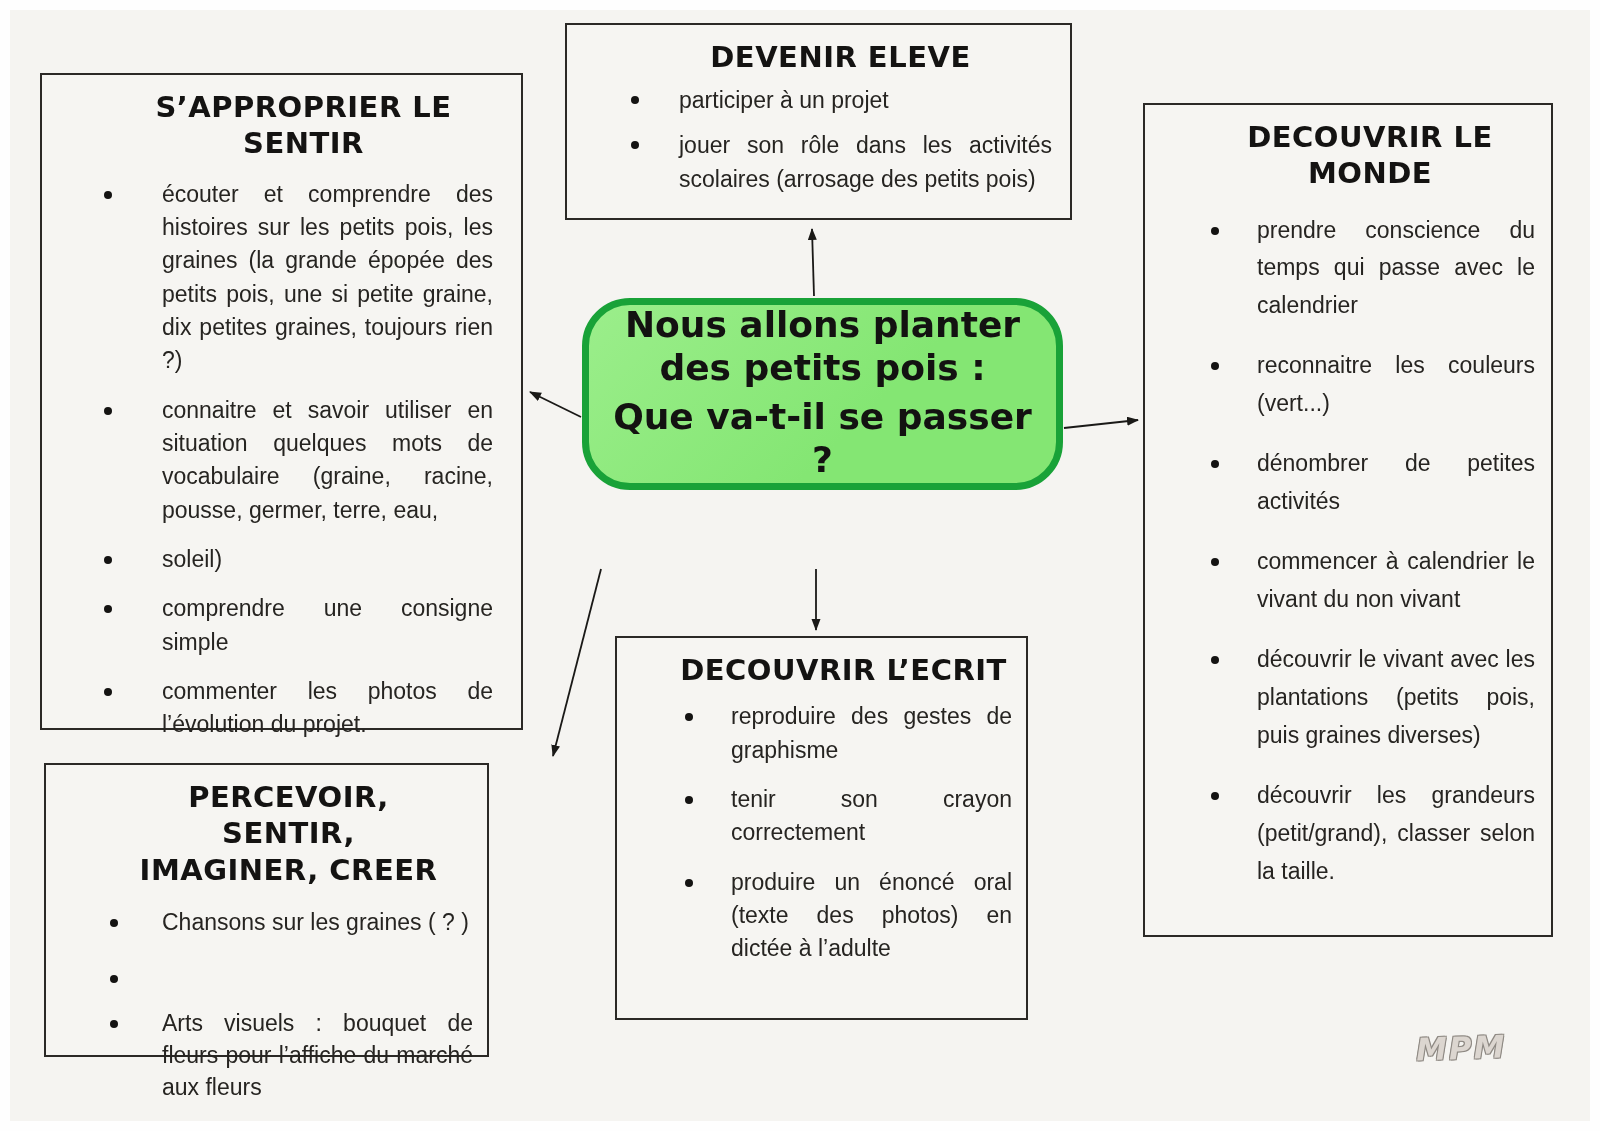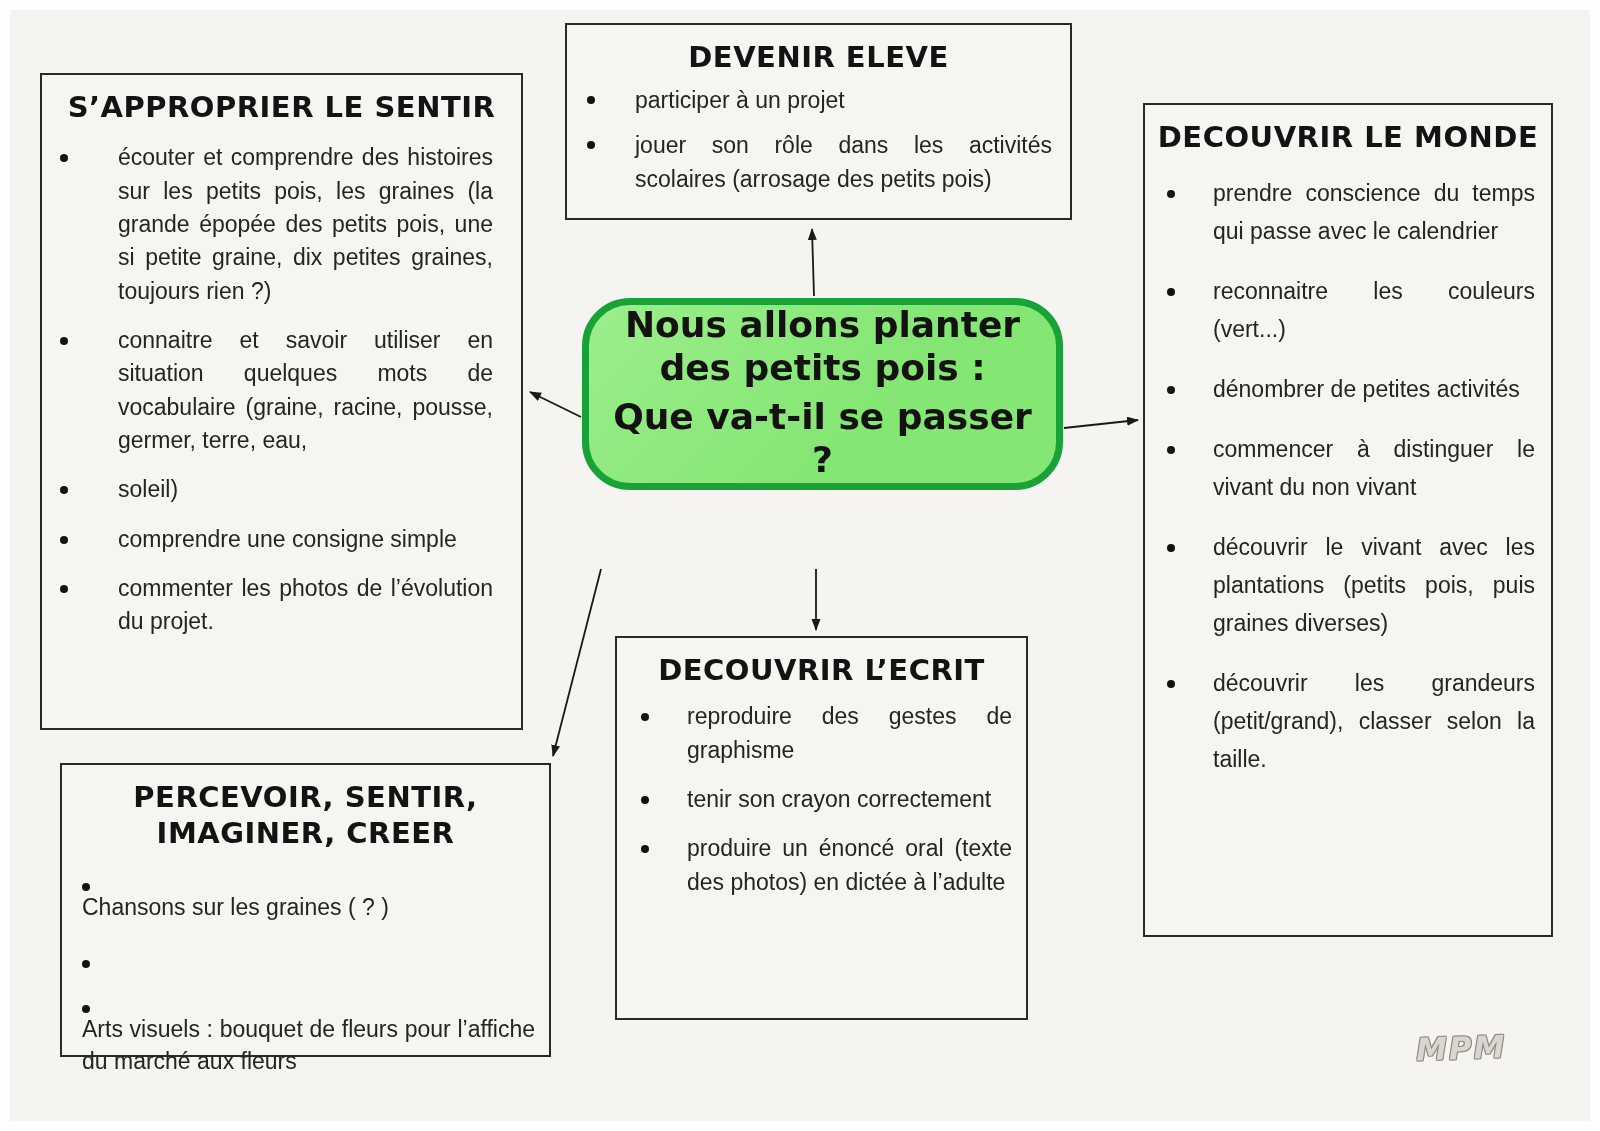--- a/index.html
+++ b/index.html
@@ -19,20 +19,21 @@
     width: 1600px; height: 1131px;
     z-index: 1;
     pointer-events: none;
   }
   .box {
     position: absolute;
     border: 2px solid #2b2926;
     background: #f6f5f2;
     box-sizing: border-box;
     z-index: 2;
+    padding-left: 44px;
   }
   .box h2 {
     font-family: "DejaVu Sans", sans-serif;
     font-weight: bold;
     font-size: 29px;
     letter-spacing: 0.5px;
     text-align: center;
     color: #141312;
     margin: 14px 12px 16px 12px;
     line-height: 1.25;
@@ -68,23 +69,23 @@
   .box-monde h2 { margin-bottom: 20px; }
   .box-monde .item { margin: 0 16px 22px 22px; }
   .box-monde .dot { margin-right: 38px; margin-top: 15px; }
   .box-monde .item p { line-height: 1.65; }
   
   .box-ecrit { left: 615px; top: 636px; width: 413px; height: 384px; }
   .box-ecrit h2 { margin-bottom: 12px; }
   .box-ecrit .item { margin: 0 14px 16px 24px; }
   .box-ecrit .dot { margin-right: 38px; }
   
-  .box-percevoir { left: 60px; top: 763px; width: 491px; height: 294px; }
+  .box-percevoir { left: 44px; top: 763px; width: 445px; height: 294px; }
   .box-percevoir h2 { margin: 14px 40px 18px 40px; }
-  .box-percevoir .item { margin: 0 14px 24px 20px; flex-direction: column; }
+  .box-percevoir .item { margin: 0 14px 24px 20px; }
   .box-percevoir .dot { margin-right: 44px; }
   .box-percevoir .item p { line-height: 1.4; }
   
   .center-bubble {
     position: absolute;
     left: 582px; top: 298px;
     width: 481px; height: 192px;
     box-sizing: border-box;
     border: 7px solid #19a238;
     border-radius: 48px;
@@ -181,21 +182,21 @@
     <div class="item">
       <span class="dot"></span>
       <p>reconnaitre les couleurs (vert...)</p>
     </div>
     <div class="item">
       <span class="dot"></span>
       <p>dénombrer de petites activités</p>
     </div>
     <div class="item">
       <span class="dot"></span>
-      <p>commencer à distinguer le vivant du non vivant</p>
+      <p>commencer à calendrier le vivant du non vivant</p>
     </div>
     <div class="item">
       <span class="dot"></span>
       <p>découvrir le vivant avec les plantations (petits pois, puis graines diverses)</p>
     </div>
     <div class="item">
       <span class="dot"></span>
       <p>découvrir les grandeurs (petit/grand), classer selon la taille.</p>
     </div>
   </section>

